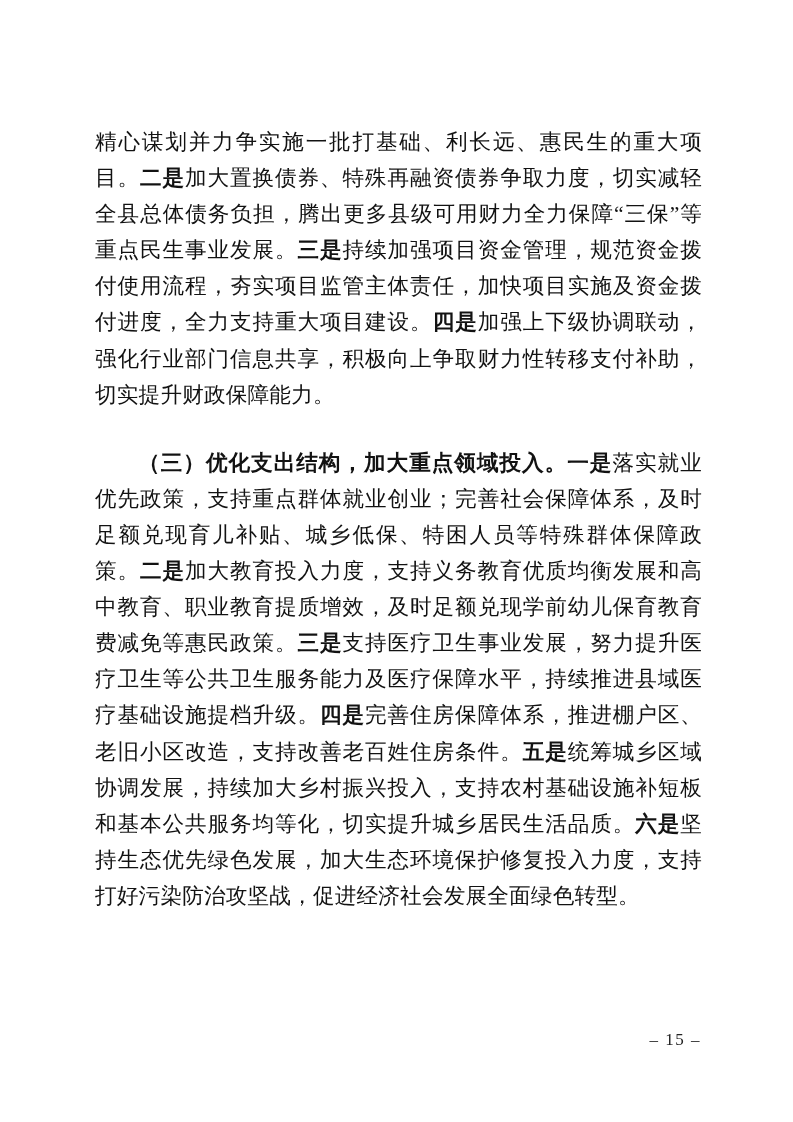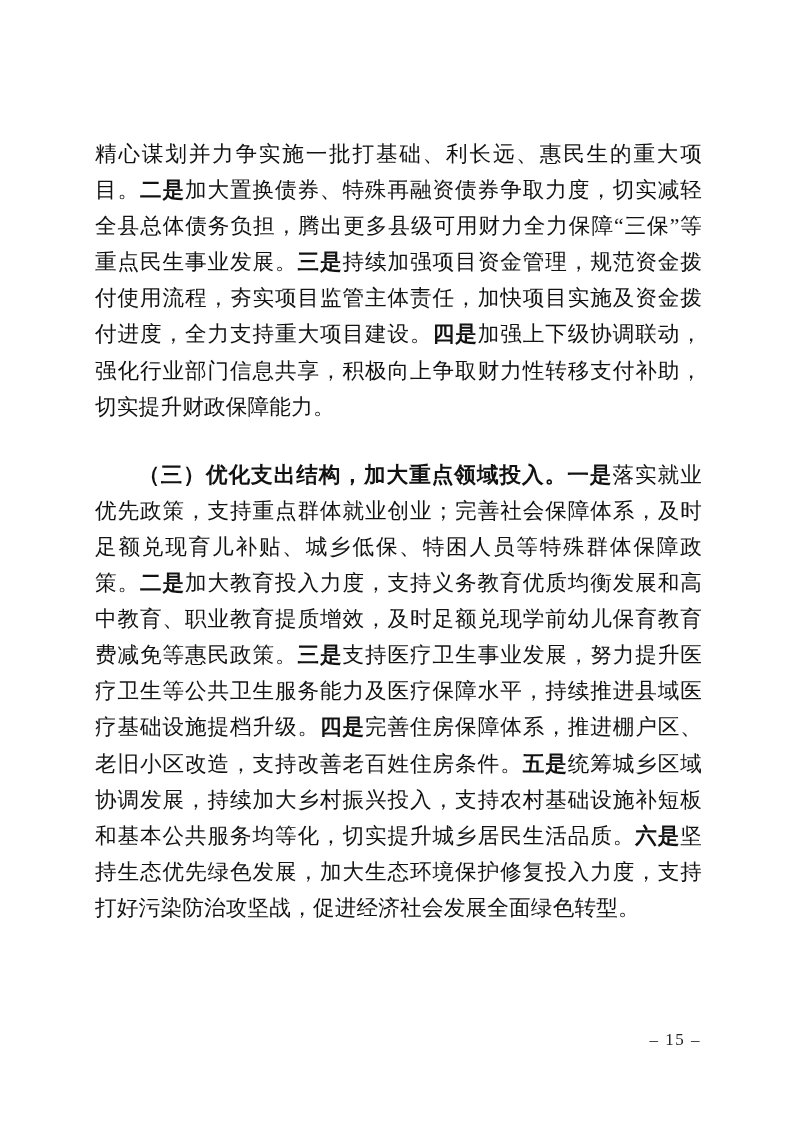--- a/index.html
+++ b/index.html
@@ -12,21 +12,21 @@
     width: 793px;
     height: 1122px;
     background: #ffffff;
     margin: 0 auto;
     overflow: hidden;
     color: #121212;
   }
   .text-block {
     position: absolute;
     left: 95px;
-    top: 136px;
+    top: 124px;
     width: 607px;
     font-size: 21.6px;
     line-height: 36.1px;
     letter-spacing: 0.2px;
   }
   .para {
     margin: 0;
     text-align: justify;
     text-align-last: left;
   }

